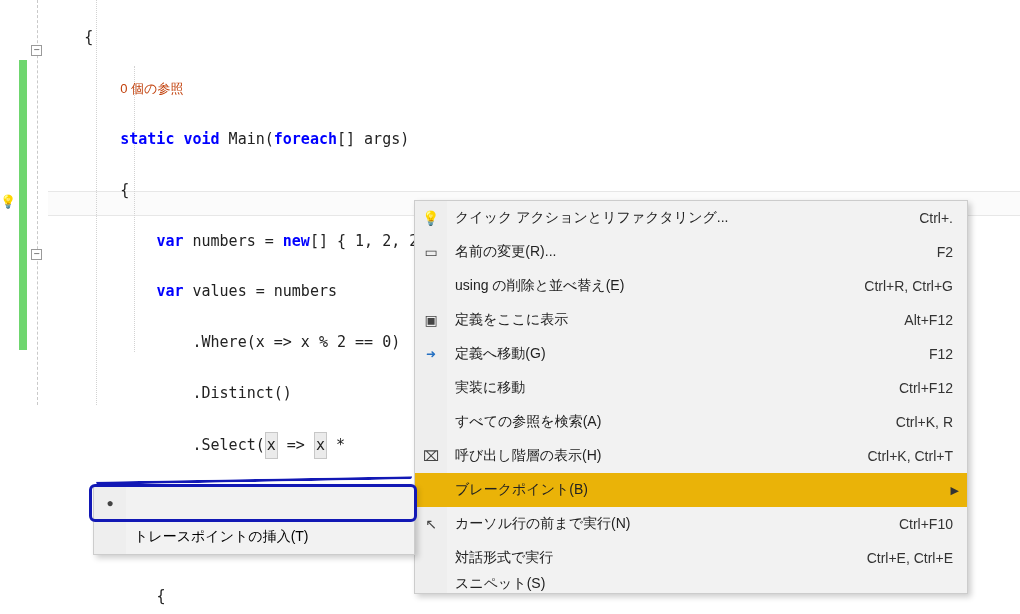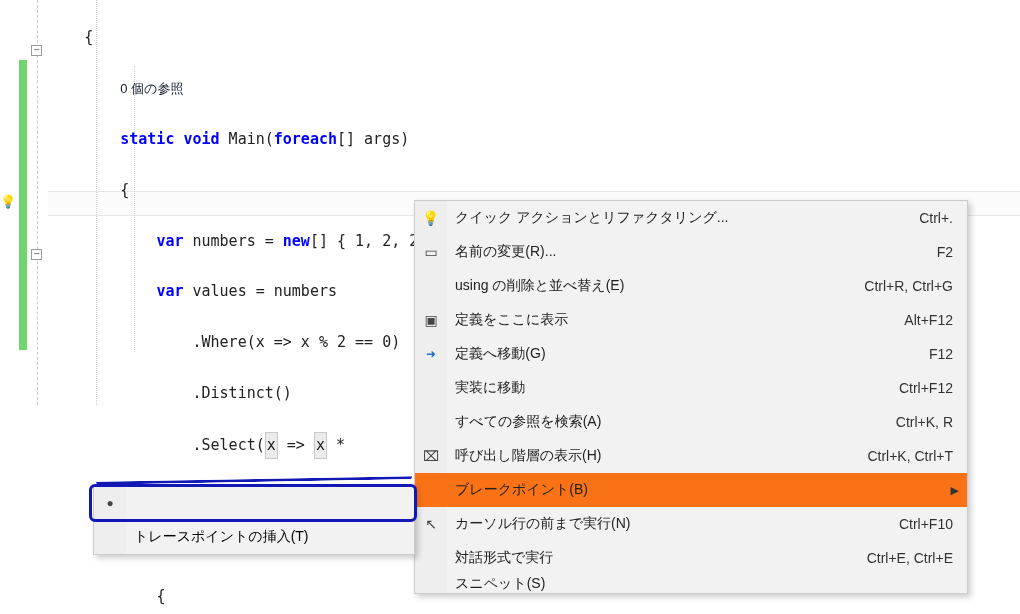--- a/index.html
+++ b/index.html
@@ -58,21 +58,21 @@
       left: 48px;
       top: 0;
       right: 0;
       height: 410px;
       white-space: pre;
       line-height: 25.4px;
       color: #222;
     }
     .code-line { height: 25.4px; }
     .kw { color: #0000ff; font-weight: bold; }
-    .refcount { color: #0f172a; font-size: 13px; font-family: 'Meiryo', sans-serif; margin-top: 24px; }
+    .refcount { color: #c2410c; font-size: 13px; font-family: 'Meiryo', sans-serif; margin-top: 24px; }
     .highlight-line {
       position: absolute;
       left: 48px;
       right: 0;
       height: 25.4px;
       border-top: 1px solid #e7e7e7;
       border-bottom: 1px solid #e7e7e7;
       background: #fbfbfb;
     }
     .varbox {
@@ -103,21 +103,21 @@
     }
     .menu-item {
       position: relative;
       display: flex;
       align-items: center;
       height: 34px;
       padding-left: 40px;
       padding-right: 14px;
       cursor: default;
     }
-    .menu-item.hover { background: #f97316; }
+    .menu-item.hover { background: #eab308; }
     .menu-label { flex: 1; }
     .menu-shortcut { margin-left: 50px; color: #333; flex-shrink:0; }
     .menu-icon {
       position: absolute;
       left: 6px;
       width: 20px;
       text-align: center;
       color: #444;
     }
     .menu-arrow {

